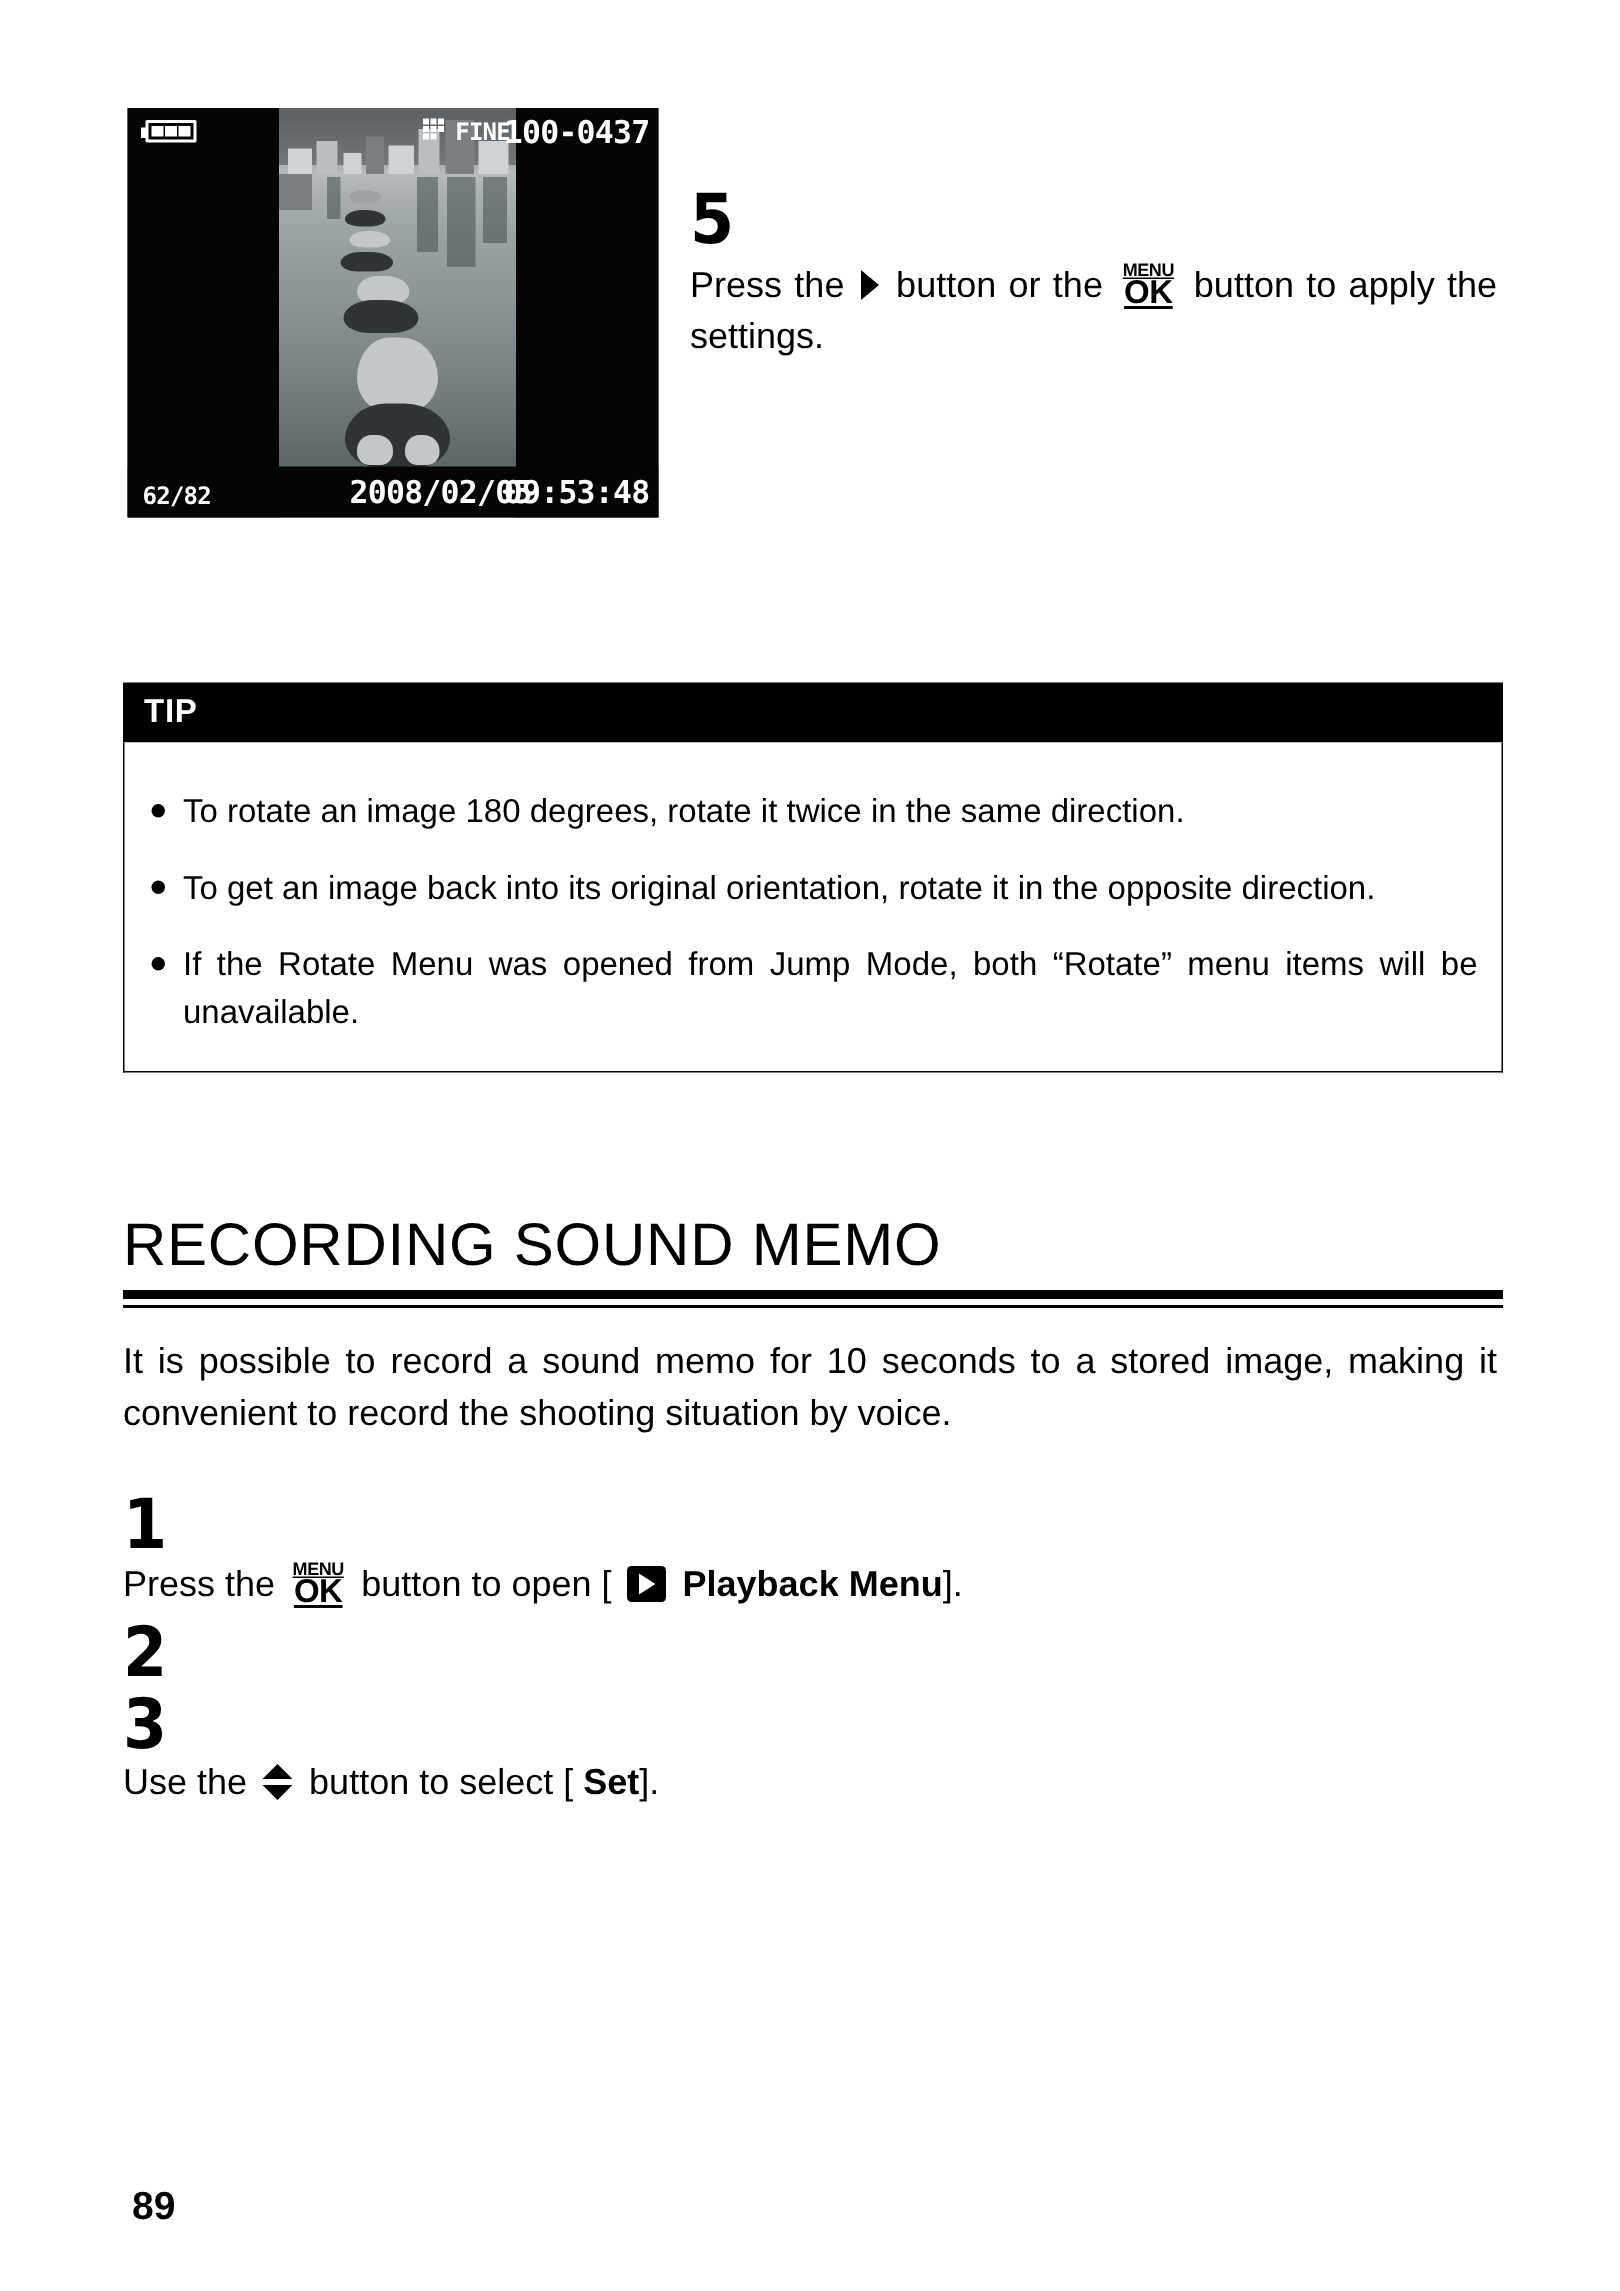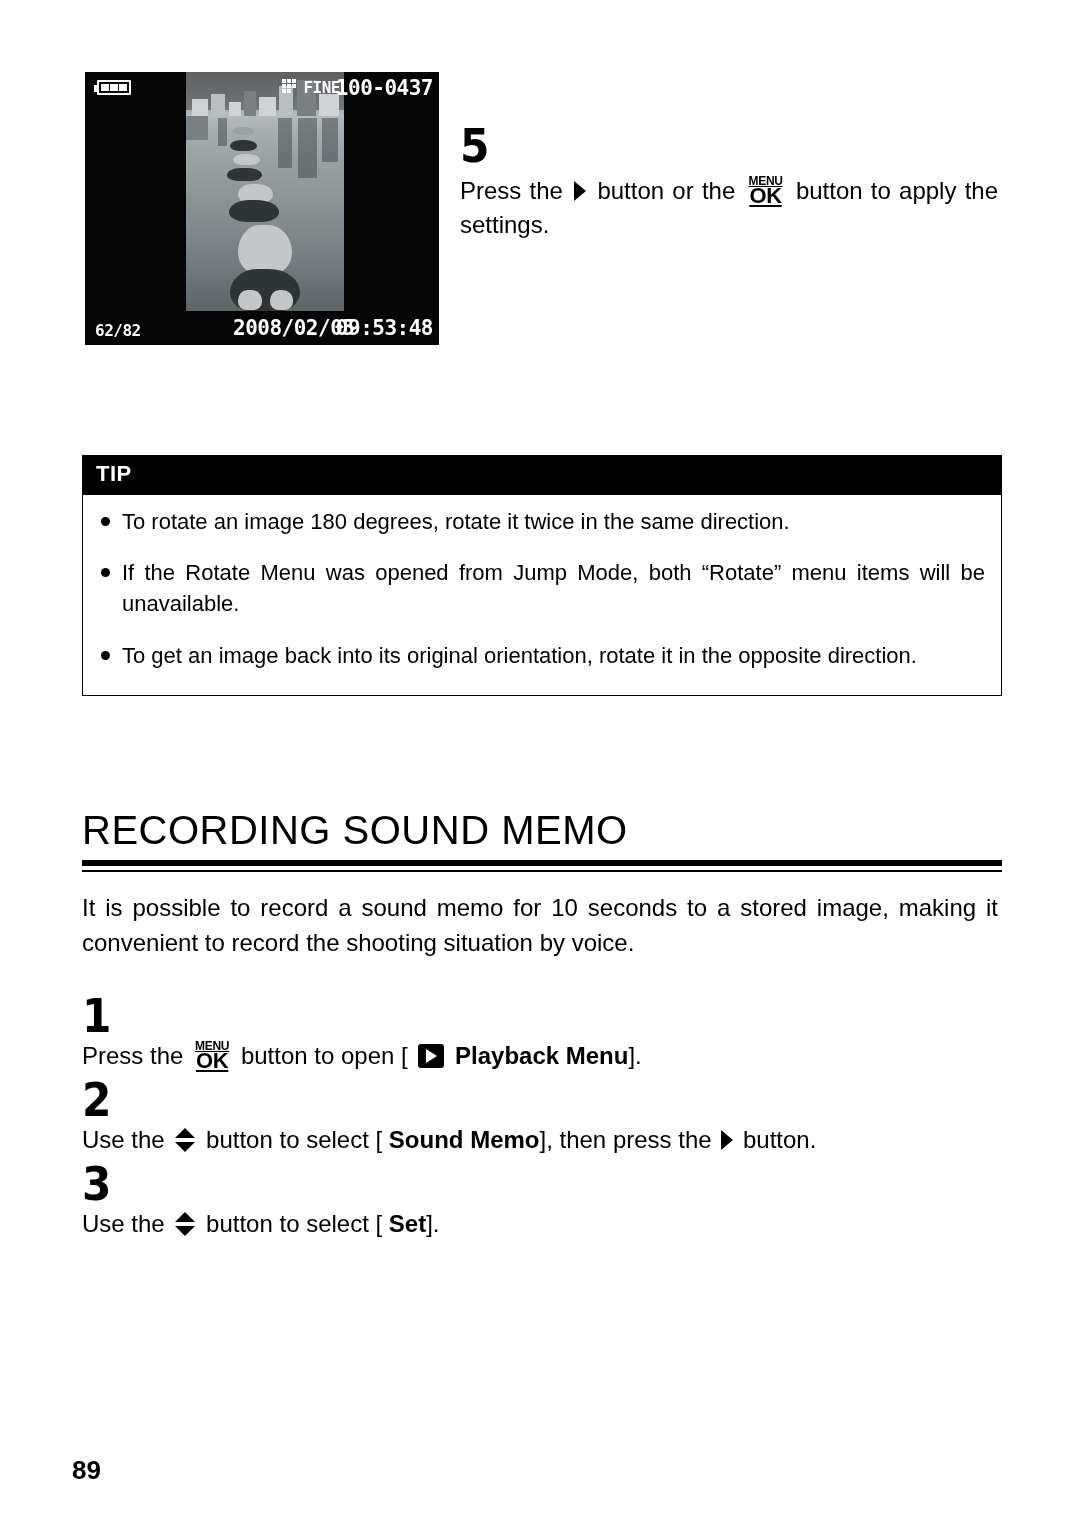--- a/index.html
+++ b/index.html
@@ -296,21 +296,21 @@
     font-size: 22px;
     font-weight: bold;
     letter-spacing: 0.5px;
     padding: 6px 14px 8px 14px;
     box-sizing: border-box;
   }
   .tip-body {
     border: 1px solid #000000;
     border-top: none;
     box-sizing: border-box;
-    padding: 11px 16px 24px 16px;
+    padding: 30px 16px 24px 16px;
     background: #ffffff;
   }
   .tip-item {
     display: flex;
     align-items: flex-start;
     font-size: 22px;
     line-height: 1.42;
     margin-bottom: 20px;
   }
   .tip-item:last-child { margin-bottom: 0; }
@@ -374,21 +374,21 @@
   .step-line {
     font-size: 24px;
     line-height: 1.35;
     margin-top: 4px;
   }
   .b { font-weight: bold; margin-top: 18px; }
 
   
   .page-no {
     position: absolute;
-    left: 72px;
+    left: 88px;
     top: 1455px;
     font-size: 26px;
     font-weight: bold;
   }
 </style>
 </head>
 <body>
 
 <div class="lcd">
 
@@ -472,25 +472,25 @@
 
 <div class="tip-box">
   <div class="tip-header">TIP</div>
   <div class="tip-body">
     <div class="tip-item">
       <span class="tip-bullet"></span>
       <span class="tip-text">To rotate an image 180 degrees, rotate it twice in the same direction.</span>
     </div>
     <div class="tip-item">
       <span class="tip-bullet"></span>
-      <span class="tip-text">If the Rotate Menu was opened from Jump Mode, both “Rotate” menu items will be unavailable.</span>
+      <span class="tip-text">To get an image back into its original orientation, rotate it in the opposite direction.</span>
     </div>
     <div class="tip-item">
       <span class="tip-bullet"></span>
-      <span class="tip-text">To get an image back into its original orientation, rotate it in the opposite direction.</span>
+      <span class="tip-text">If the Rotate Menu was opened from Jump Mode, both “Rotate” menu items will be unavailable.</span>
     </div>
   </div>
 </div>
 
 <div class="sec-heading">
   <h1>RECORDING SOUND MEMO</h1>
   <div class="rule-thick"></div>
   <div class="rule-thin"></div>
 </div>
 
@@ -507,28 +507,20 @@
         <span class="mk-ok">OK</span>
       </span>
       <span>button to open [</span>
       <span class="glyph-playback"></span>
       <span class="b">Playback Menu</span><span>].</span>
     </div>
   </div>
 
   <div class="step">
     <div class="step-num">2</div>
-    <div class="step-line">
-      <span>Use the</span>
-      <span class="glyph-updown"></span>
-      <span>button to select [</span>
-      <span class="b">Sound Memo</span><span>], then press the</span>
-      <span class="glyph-right"></span>
-      <span>button.</span>
-    </div>
   </div>
 
   <div class="step">
     <div class="step-num">3</div>
     <div class="step-line">
       <span>Use the</span>
       <span class="glyph-updown"></span>
       <span>button to select [</span>
       <span class="b">Set</span><span>].</span>
     </div>

